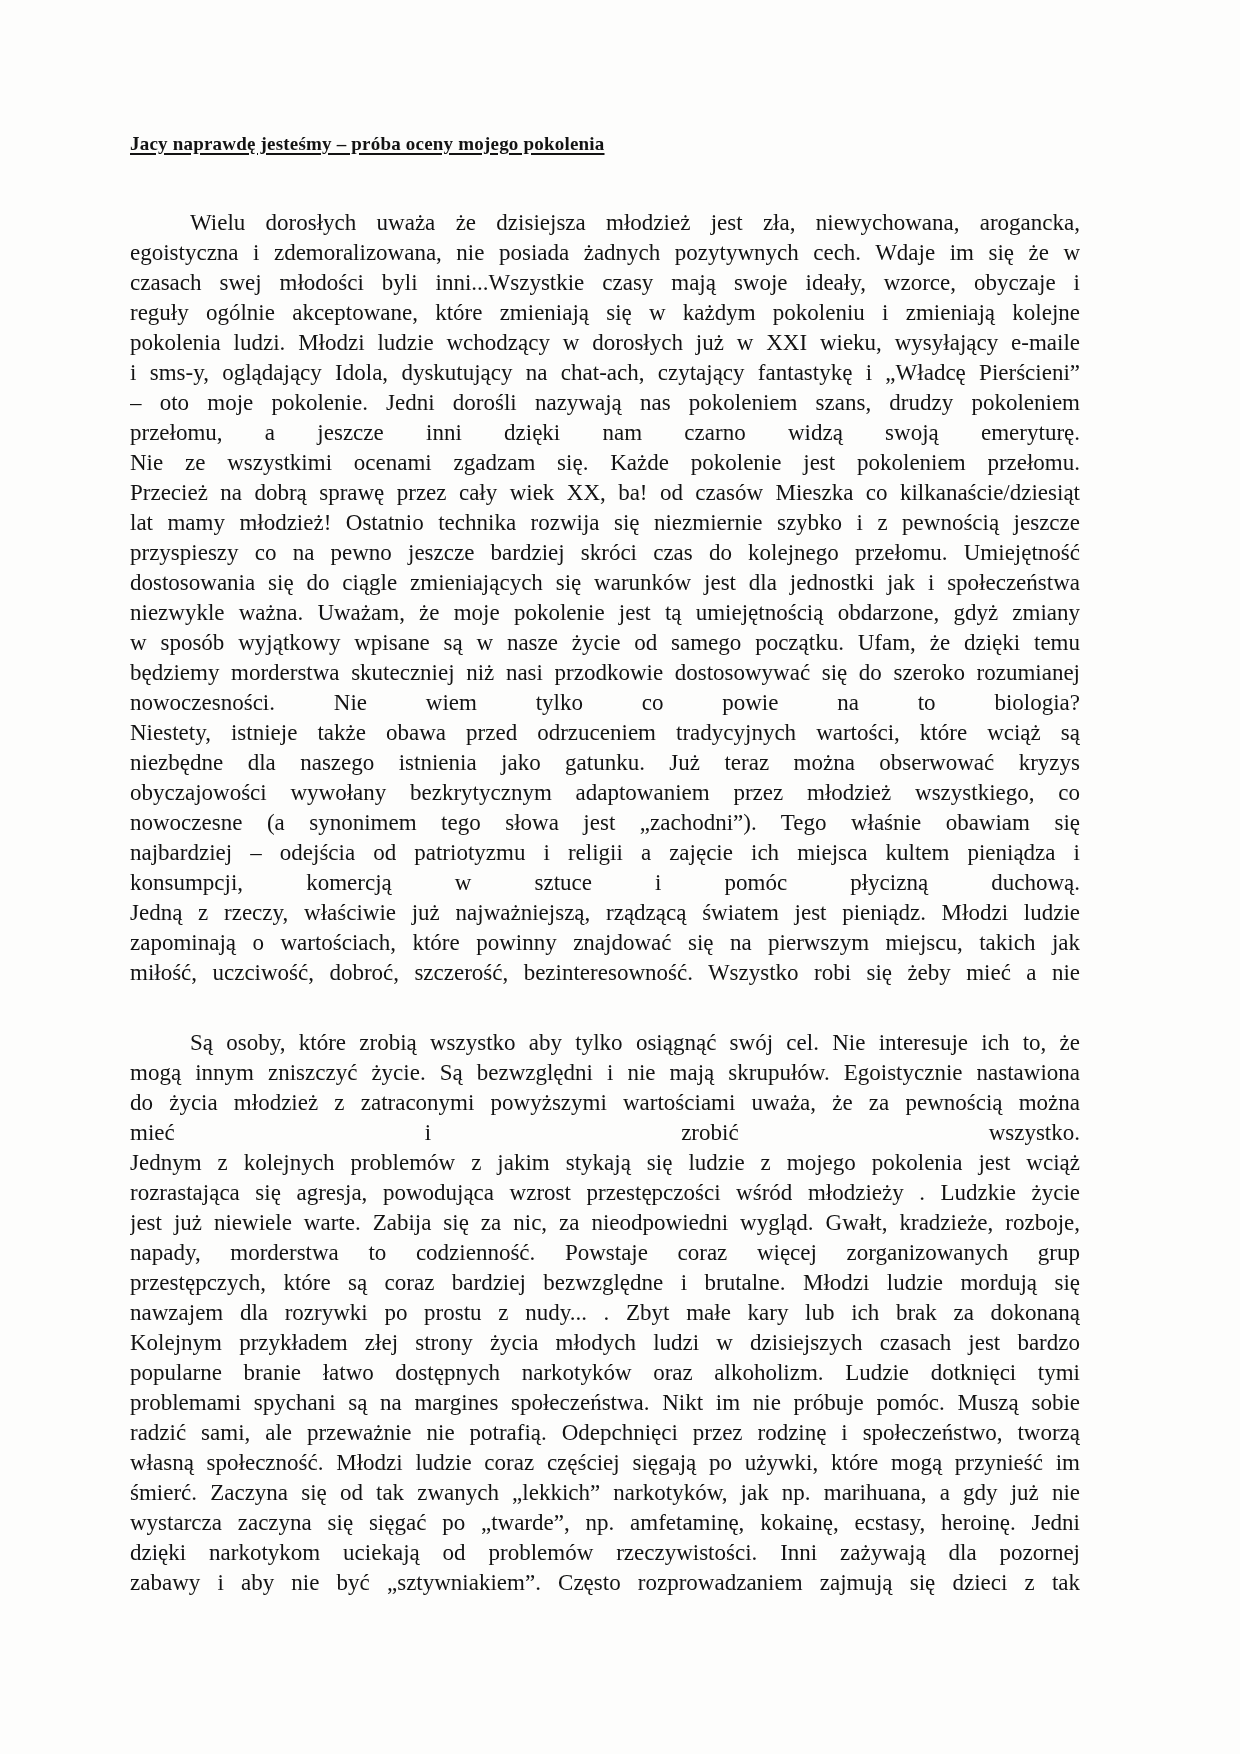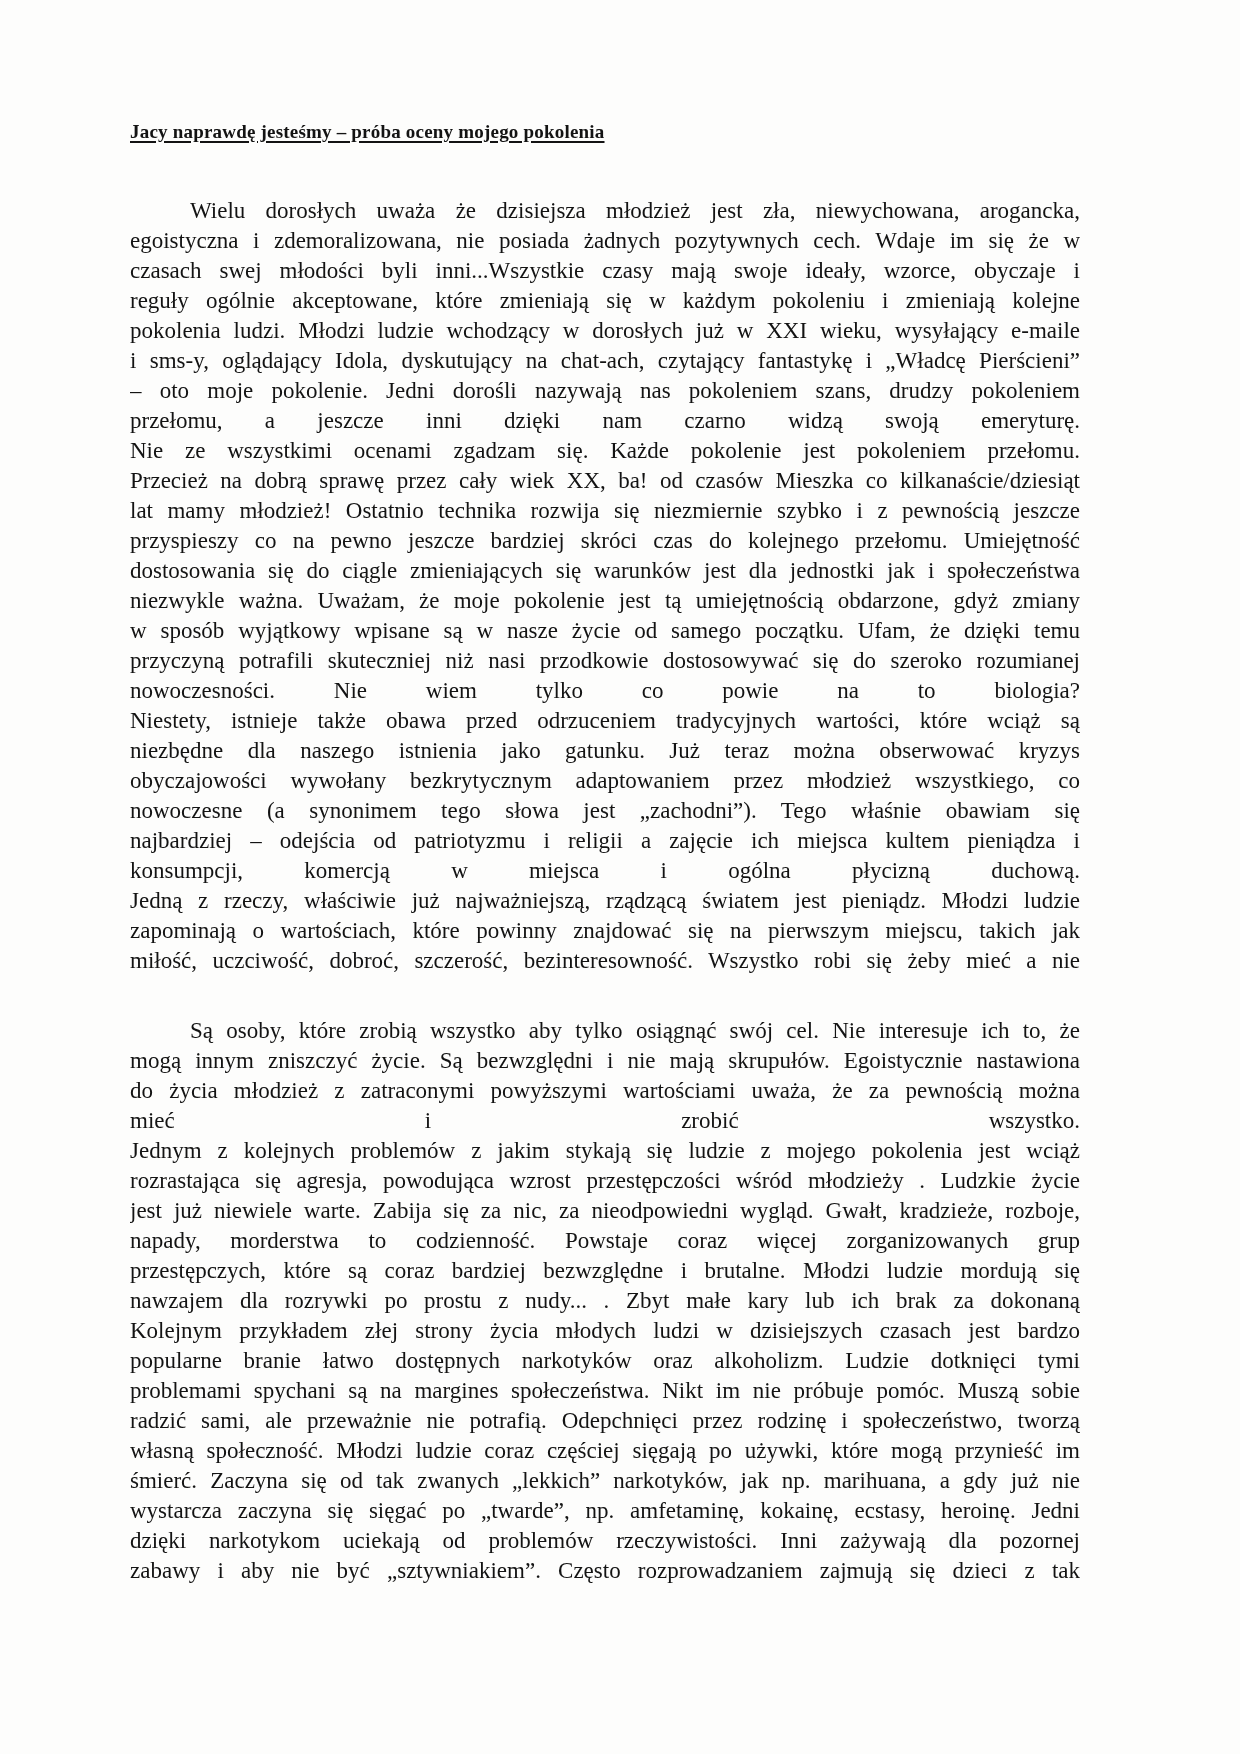--- a/index.html
+++ b/index.html
@@ -9,21 +9,21 @@
     height: 1754px;
     margin: 0 auto;
     background: #fdfdfc;
     color: #131313;
     font-family: "Liberation Serif", "DejaVu Serif", serif;
     overflow: hidden;
   }
   .content {
     position: absolute;
     left: 130px;
-    top: 120px;
+    top: 132px;
     width: 950px;
   }
   .title {
     margin: 0 0 52px 0;
     font-size: 19px;
     font-weight: bold;
     line-height: 24px;
     text-decoration: underline;
     text-decoration-thickness: 2px;
     text-underline-offset: 3px;
@@ -59,28 +59,28 @@
           <div class="line">i sms-y, oglądający Idola, dyskutujący na chat-ach, czytający fantastykę i „Władcę Pierścieni”</div>
           <div class="line">– oto moje pokolenie. Jedni dorośli nazywają nas pokoleniem szans, drudzy pokoleniem</div>
           <div class="line">przełomu, a jeszcze inni dzięki nam czarno widzą swoją emeryturę.</div>
           <div class="line">Nie ze wszystkimi ocenami zgadzam się. Każde pokolenie jest pokoleniem przełomu.</div>
           <div class="line">Przecież na dobrą sprawę przez cały wiek XX, ba! od czasów Mieszka co kilkanaście/dziesiąt</div>
           <div class="line">lat mamy młodzież! Ostatnio technika rozwija się niezmiernie szybko i z pewnością jeszcze</div>
           <div class="line">przyspieszy co na pewno jeszcze bardziej skróci czas do kolejnego przełomu. Umiejętność</div>
           <div class="line">dostosowania się do ciągle zmieniających się warunków jest dla jednostki jak i społeczeństwa</div>
           <div class="line">niezwykle ważna. Uważam, że moje pokolenie jest tą umiejętnością obdarzone, gdyż zmiany</div>
           <div class="line">w sposób wyjątkowy wpisane są w nasze życie od samego początku. Ufam, że dzięki temu</div>
-          <div class="line">przyczyną potrafili skuteczniej niż nasi przodkowie dostosowywać się do szeroko rozumianej</div>
+          <div class="line">będziemy morderstwa skuteczniej niż nasi przodkowie dostosowywać się do szeroko rozumianej</div>
           <div class="line">nowoczesności. Nie wiem tylko co powie na to biologia?</div>
           <div class="line">Niestety, istnieje także obawa przed odrzuceniem tradycyjnych wartości, które wciąż są</div>
           <div class="line">niezbędne dla naszego istnienia jako gatunku. Już teraz można obserwować kryzys</div>
           <div class="line">obyczajowości wywołany bezkrytycznym adaptowaniem przez młodzież wszystkiego, co</div>
           <div class="line">nowoczesne (a synonimem tego słowa jest „zachodni”). Tego właśnie obawiam się</div>
           <div class="line">najbardziej – odejścia od patriotyzmu i religii a zajęcie ich miejsca kultem pieniądza i</div>
-          <div class="line">konsumpcji, komercją w miejsca i ogólna płycizną duchową.</div>
+          <div class="line">konsumpcji, komercją w sztuce i pomóc płycizną duchową.</div>
           <div class="line">Jedną z rzeczy, właściwie już najważniejszą, rządzącą światem jest pieniądz. Młodzi ludzie</div>
           <div class="line">zapominają o wartościach, które powinny znajdować się na pierwszym miejscu, takich jak</div>
           <div class="line">miłość, uczciwość, dobroć, szczerość, bezinteresowność. Wszystko robi się żeby mieć a nie</div>
         </div>
         <div class="paragraph">
           <div class="line first">Są osoby, które zrobią wszystko aby tylko osiągnąć swój cel. Nie interesuje ich to, że</div>
           <div class="line">mogą innym zniszczyć życie. Są bezwzględni i nie mają skrupułów. Egoistycznie nastawiona</div>
           <div class="line">do życia młodzież z zatraconymi powyższymi wartościami uważa, że za pewnością można</div>
           <div class="line">mieć i zrobić wszystko.</div>
           <div class="line">Jednym z kolejnych problemów z jakim stykają się ludzie z mojego pokolenia jest wciąż</div>

